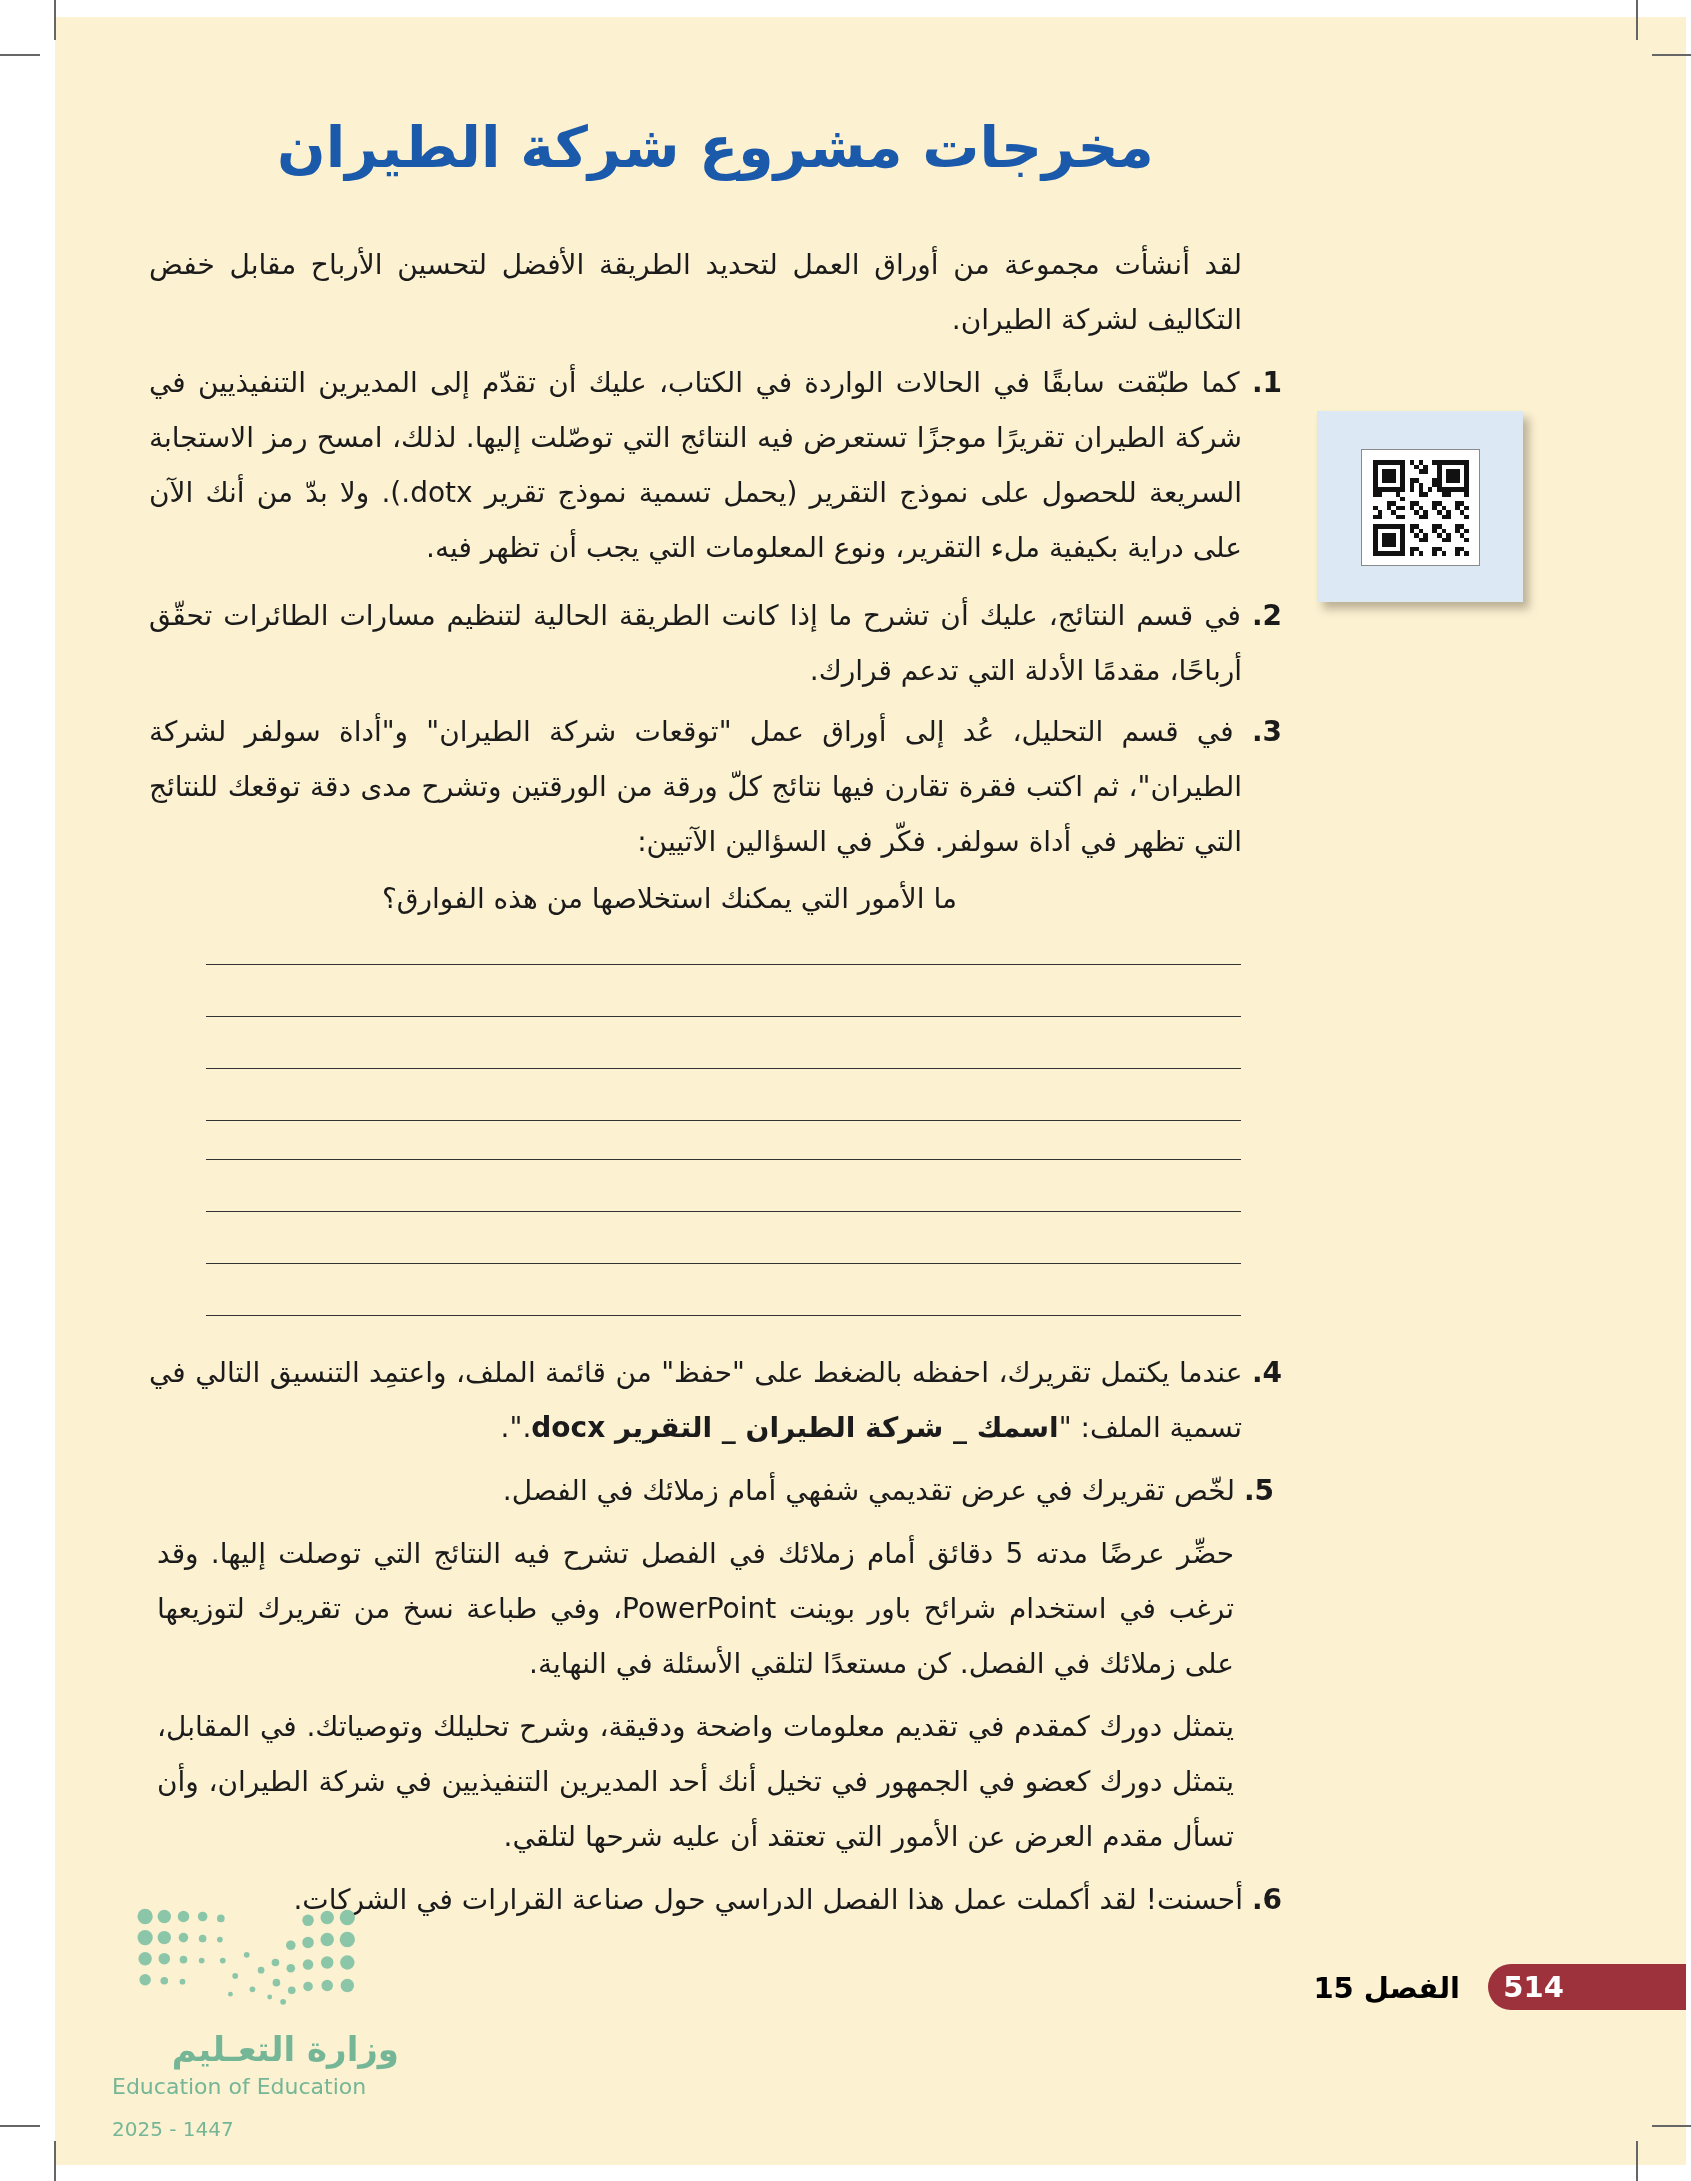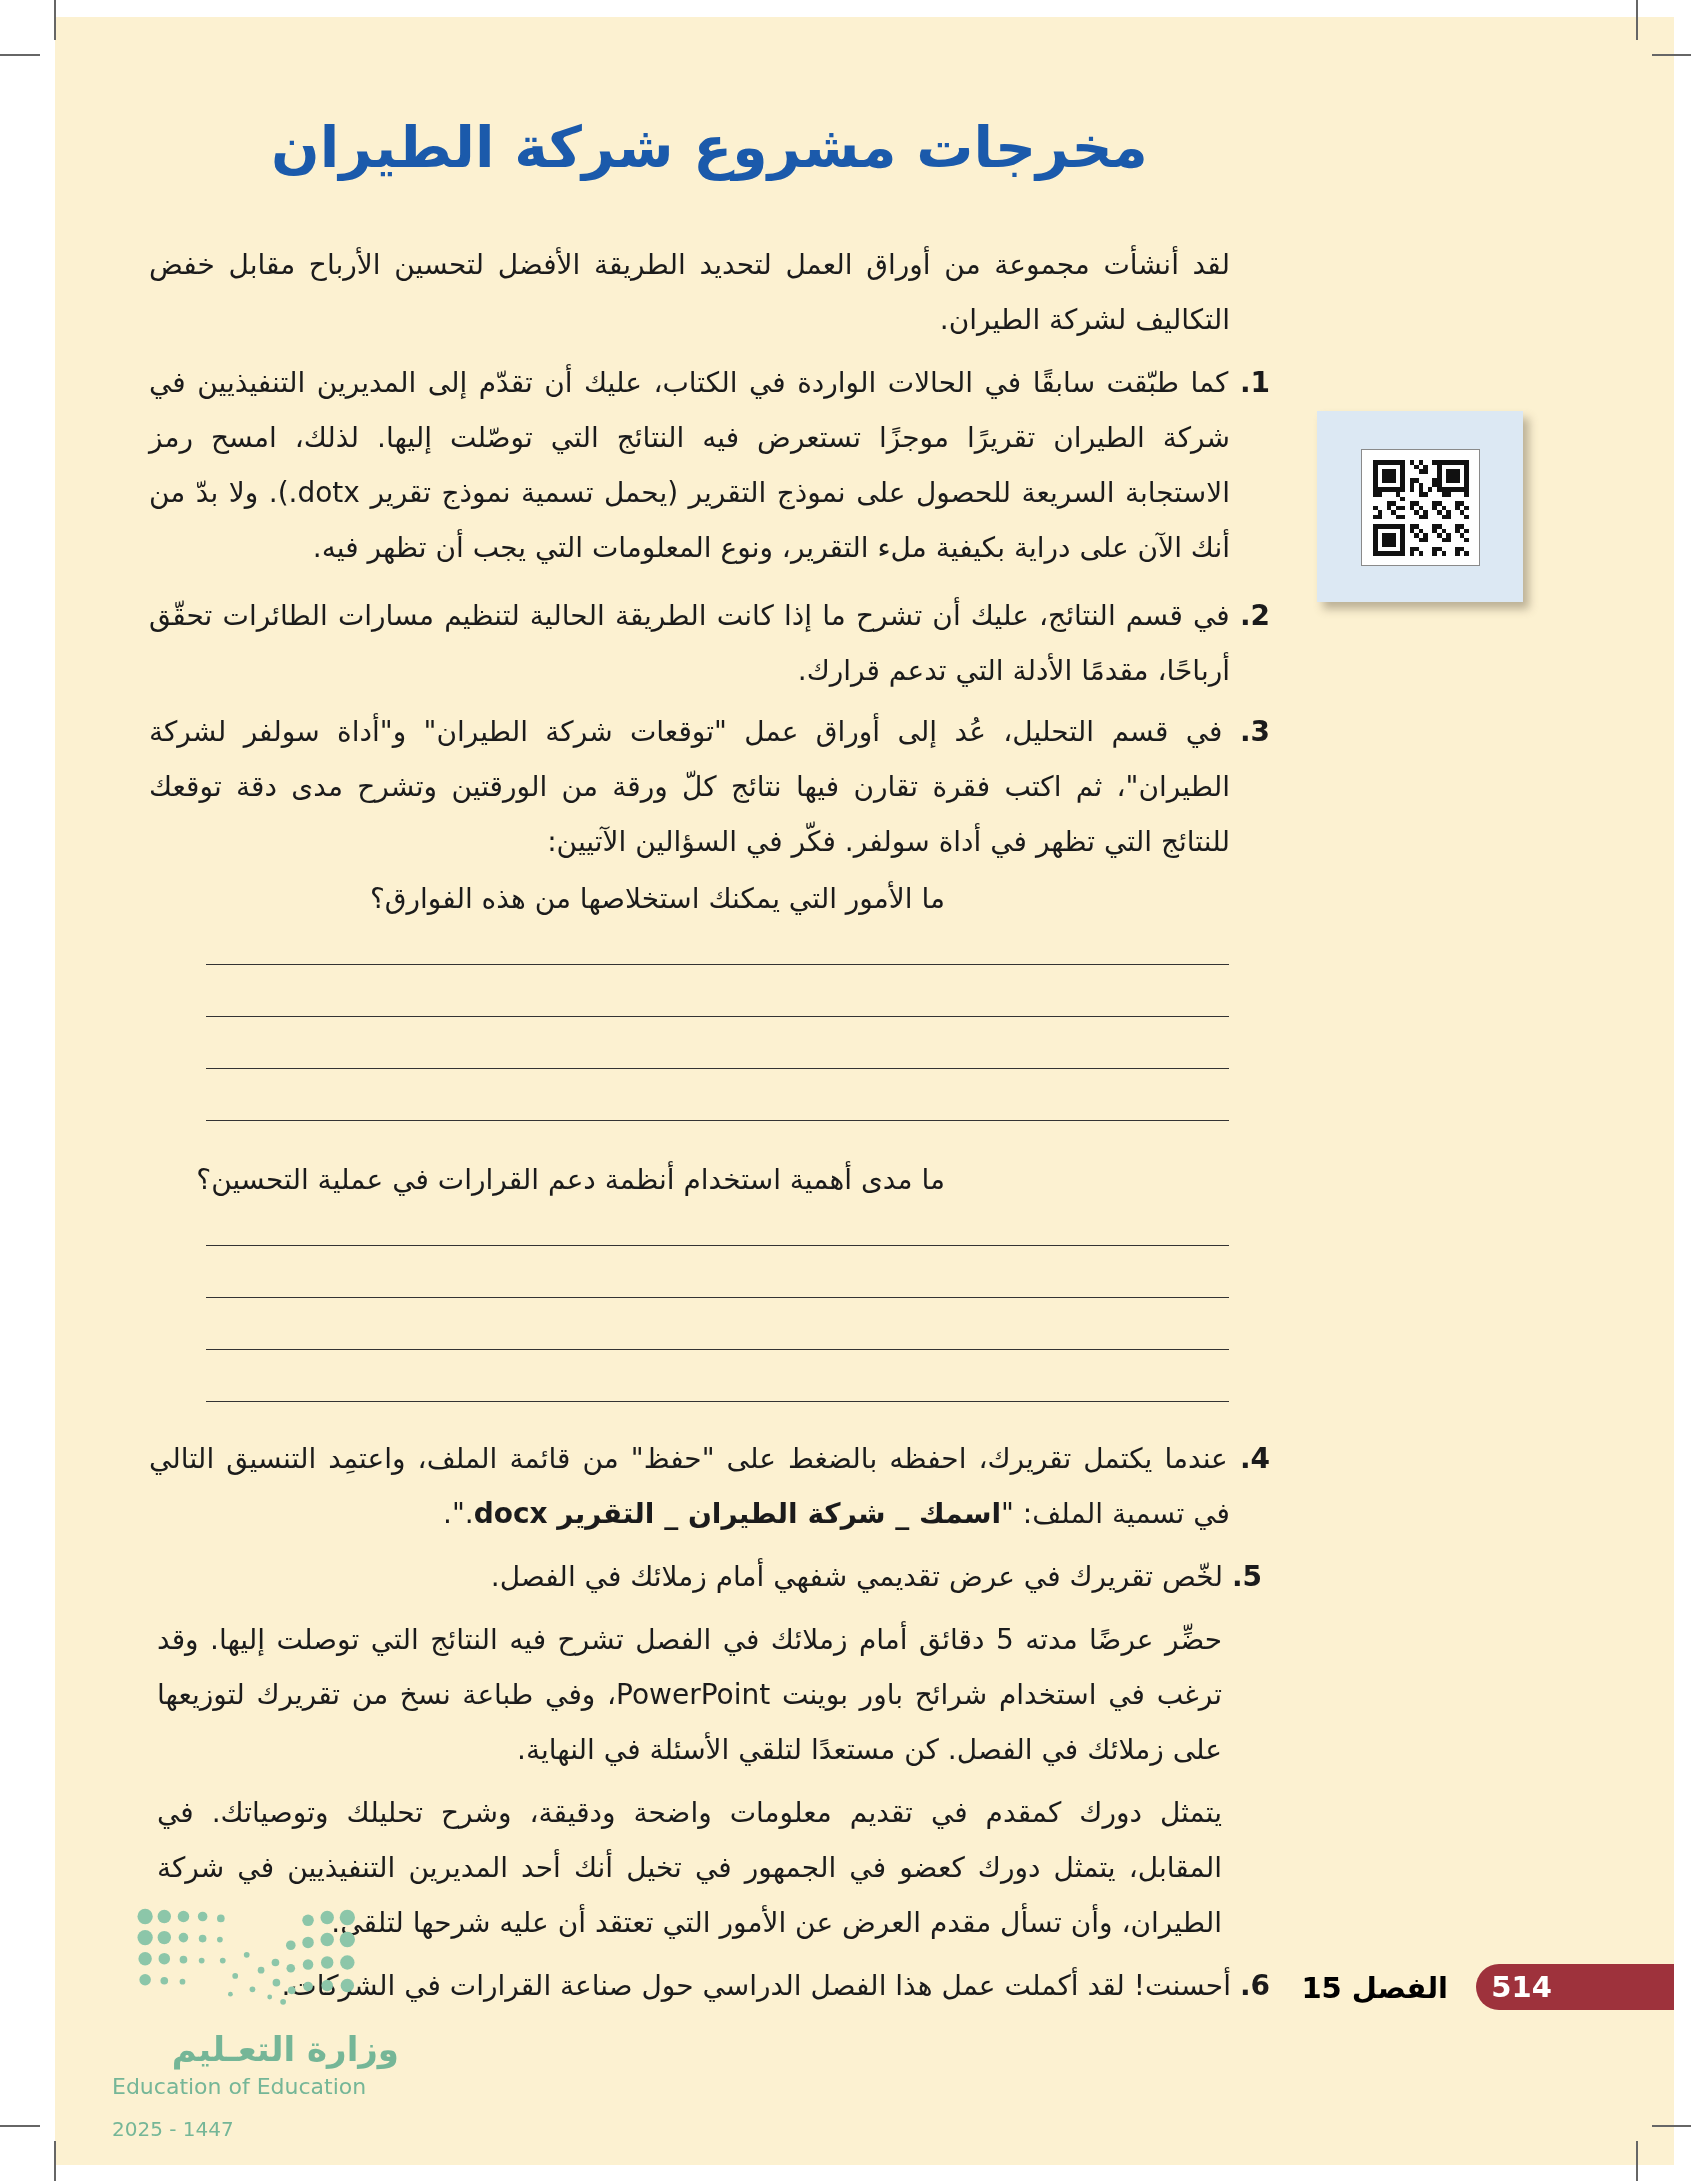--- a/index.html
+++ b/index.html
@@ -4,20 +4,21 @@
 <style>
   html,body{margin:0;padding:0;}
   body{
     width:1692px;height:2181px;position:relative;background:#ffffff;
     font-family:"DejaVu Sans",sans-serif;color:#1b1b1b;overflow:hidden;
   }
   
   .page{
     position:absolute;left:55px;top:17px;width:1619px;height:2148px;
     background:#fcf1d1;
+    padding-left:12px;
   }
   
   .mark{position:absolute;background:#666;}
   .mk-tl-v{left:54px;top:0;width:1.9px;height:40px;}
   .mk-tl-h{left:0;top:54px;width:40px;height:1.9px;}
   .mk-tr-v{left:1636px;top:0;width:1.9px;height:40px;}
   .mk-tr-h{right:0;top:54px;width:40px;height:1.9px;}
   .mk-bl-v{left:54px;top:2141px;width:1.9px;height:40px;}
   .mk-bl-h{left:0;top:2125px;width:40px;height:1.9px;}
   .mk-br-v{left:1636px;top:2141px;width:1.9px;height:40px;}
@@ -104,21 +105,20 @@
 
     <div class="item hang mt6"><span class="num">3.</span> <span>في قسم التحليل، عُد إلى أوراق عمل "توقعات شركة الطيران" و"أداة سولفر لشركة الطيران"، ثم اكتب فقرة تقارن فيها نتائج كلّ ورقة من الورقتين وتشرح مدى دقة توقعك للنتائج التي تظهر في أداة سولفر. فكّر في السؤالين الآتيين:</span></div>
 
     <div class="question">ما الأمور التي يمكنك استخلاصها من هذه الفوارق؟</div>
 
     <hr class="wline first">
     <hr class="wline">
     <hr class="wline">
     <hr class="wline">
 
-    <div class="question q2">ما مدى أهمية استخدام أنظمة دعم القرارات في عملية التحسين؟</div>
 
     <hr class="wline first">
     <hr class="wline">
     <hr class="wline">
     <hr class="wline">
 
     <div class="item hang mt30"><span class="num">4.</span> <span>عندما يكتمل تقريرك، احفظه بالضغط على "حفظ" من قائمة الملف، واعتمِد التنسيق التالي في تسمية الملف: "</span><span class="bold">اسمك _ شركة الطيران _ التقرير docx</span><span>.".</span></div>
 
     <div class="item mt6">
       <p class="lead"><span class="num">5.</span> <span>لخّص تقريرك في عرض تقديمي شفهي أمام زملائك في الفصل.</span></p>

